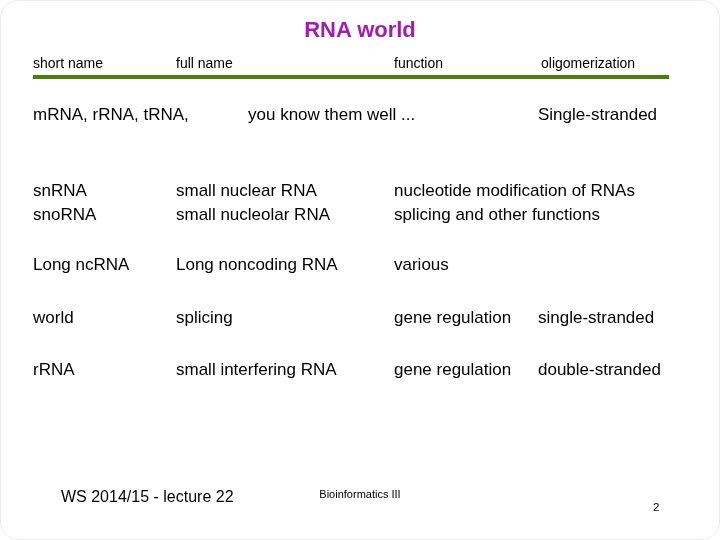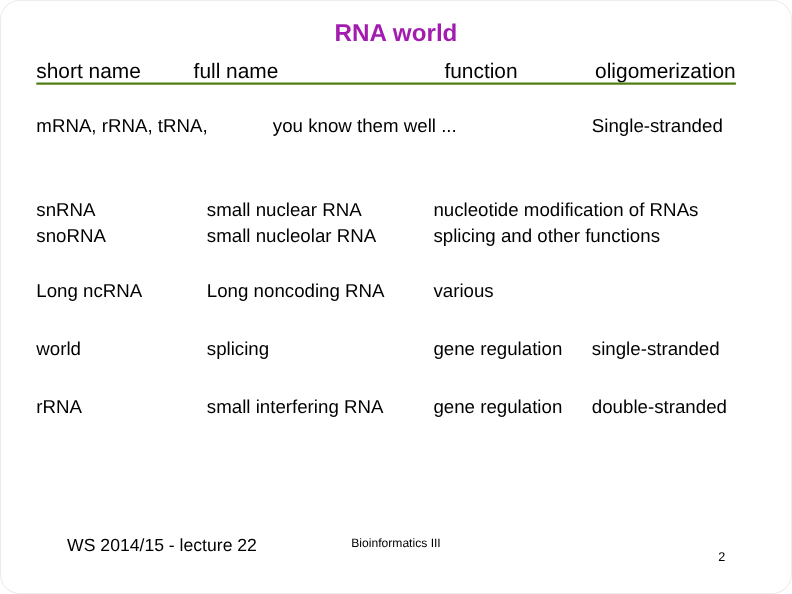--- a/index.html
+++ b/index.html
@@ -28,39 +28,39 @@
     font-weight: bold;
     color: #a21caf;
   }
   
   .table-header {
     position: absolute;
     top: 54px;
     left: 32px;
     width: 636px;
     height: 20px;
-    border-bottom: 2px solid #4d7c0f;
-    font-size: 19px;
+    border-bottom: 4px solid #4d7c0f;
+    font-size: 14px;
   }
   .table-header span { position: absolute; top: 0; white-space: nowrap; }
   .h1 { left: 0; }
   .h2 { left: 143px; }
-  .h3 { left: 371px; }
+  .h3 { left: 361px; }
   .h4 { left: 508px; text-align: center; }
 
   .row {
     position: absolute;
     left: 0;
     width: 100%;
     font-size: 17px;
     line-height: 24px;
   }
   .row div { position: absolute; top: 0; white-space: nowrap; }
   .c1  { left: 32px; }
-  .c2  { left: 175px; margin-left: 12px; }
+  .c2  { left: 175px; }
   .c2b { left: 247px; }
   .c3  { left: 393px; }
   .c4  { left: 537px; }
   .two-line { line-height: 24px; }
 
   .row-1 { top: 102px; }
   .row-2 { top: 178px; }
   .row-3 { top: 252px; }
   .row-4 { top: 305px; }
   .row-5 { top: 357px; }

